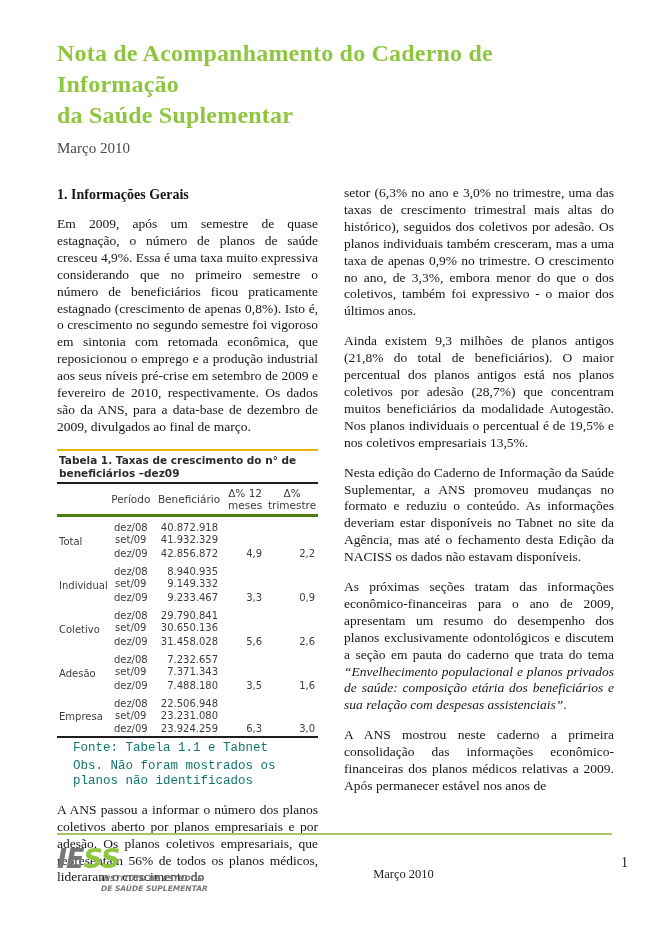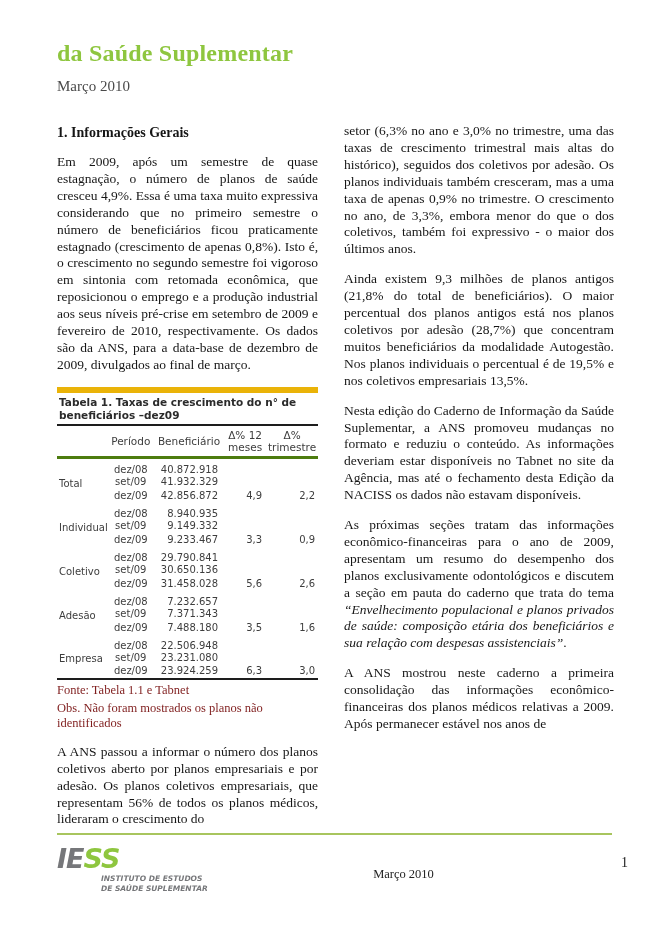--- a/index.html
+++ b/index.html
@@ -51,21 +51,21 @@
   .col.right p:first-child{margin-top:10px;}
   .italic{font-style:italic;}
   .heading-2{margin-top:30px;}
   
   .table-block{
     margin-top:13px;
     font-family:"DejaVu Sans","Liberation Sans",sans-serif;
     color:var(--table-ink);
   }
   .table-title{
-    border-top:6px solid #eab308;
+    border-top:2px solid #eab308;
     padding:3px 0 2px 2px;
     font-size:10.5px;font-weight:bold;line-height:13px;
     color:#2b2b2b;
   }
   table.t1{
     width:100%;
     border-collapse:collapse;
     border-top:2px solid #1d1d1d;
     font-size:10px;
   }
@@ -83,24 +83,25 @@
   table.t1 td{height:14px;vertical-align:middle;}
   td.glabel{text-align:left;padding-left:2px;}
   td.per{text-align:center;}
   td.ben{text-align:right;padding-right:6px;}
   td.d1{text-align:right;padding-right:4px;}
   td.d2{text-align:right;padding-right:3px;}
   tr.g-first td{padding-top:5px;}
   tr.g-last td{padding-bottom:1px;}
   tbody{border-bottom:2px solid #1d1d1d;}
   .table-note{
-    font-family:Liberation Serif, serif;
-    color:#7f1d1d;
+    font-family:Liberation Mono, monospace;
+    color:#0f766e;
     font-size:12.5px;line-height:15px;
     margin-top:3px;
+    margin-left:16px;
   }
   
   .footer{
     position:absolute;left:0;top:833px;width:668px;
   }
   .footer-rule{
     margin:0 56px 0 57px;
     border-top:2px solid var(--line-green);
   }
   .footer-row{
@@ -135,20 +136,21 @@
     padding-top:8px;
   }
 </style>
 </head>
 <body>
 
 <div class="page">
 
   <div class="doc-header">
     <div class="doc-title">
+      <div>Nota de Acompanhamento do Caderno de Informação</div>
       <div>da Saúde Suplementar</div>
     </div>
     <div class="doc-subtitle">Março 2010</div>
   </div>
 
   <div class="columns">
 
     <div class="col left">
       <div class="section-heading">1. Informações Gerais</div>
       <p>Em 2009, após um semestre de quase estagnação, o número de planos de saúde cresceu 4,9%. Essa é uma taxa muito expressiva considerando que no primeiro semestre o número de beneficiários ficou praticamente estagnado (crescimento de apenas 0,8%). Isto é, o crescimento no segundo semestre foi vigoroso em sintonia com retomada econômica, que reposicionou o emprego e a produção industrial aos seus níveis pré-crise em setembro de 2009 e fevereiro de 2010, respectivamente. Os dados são da ANS, para a data-base de dezembro de 2009, divulgados ao final de março.</p>

